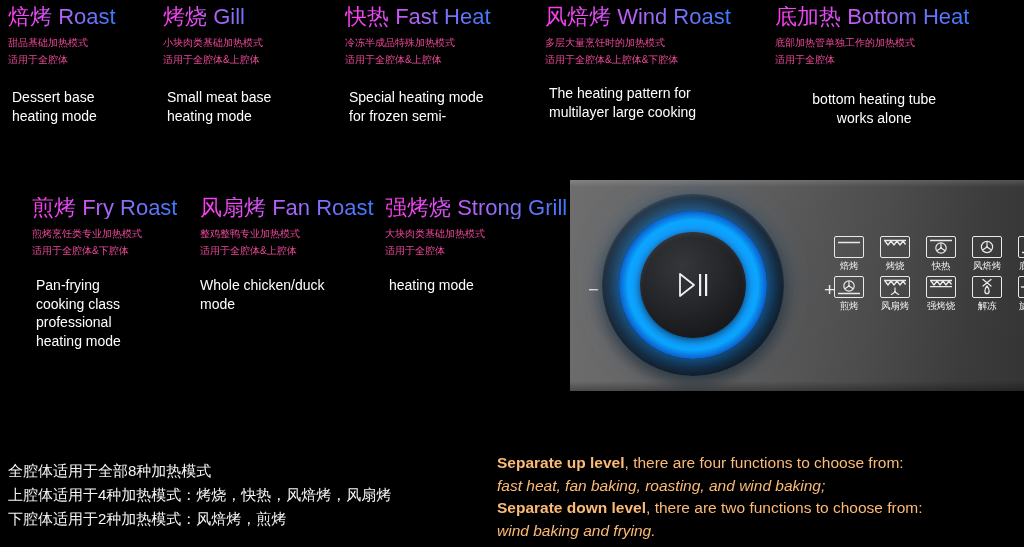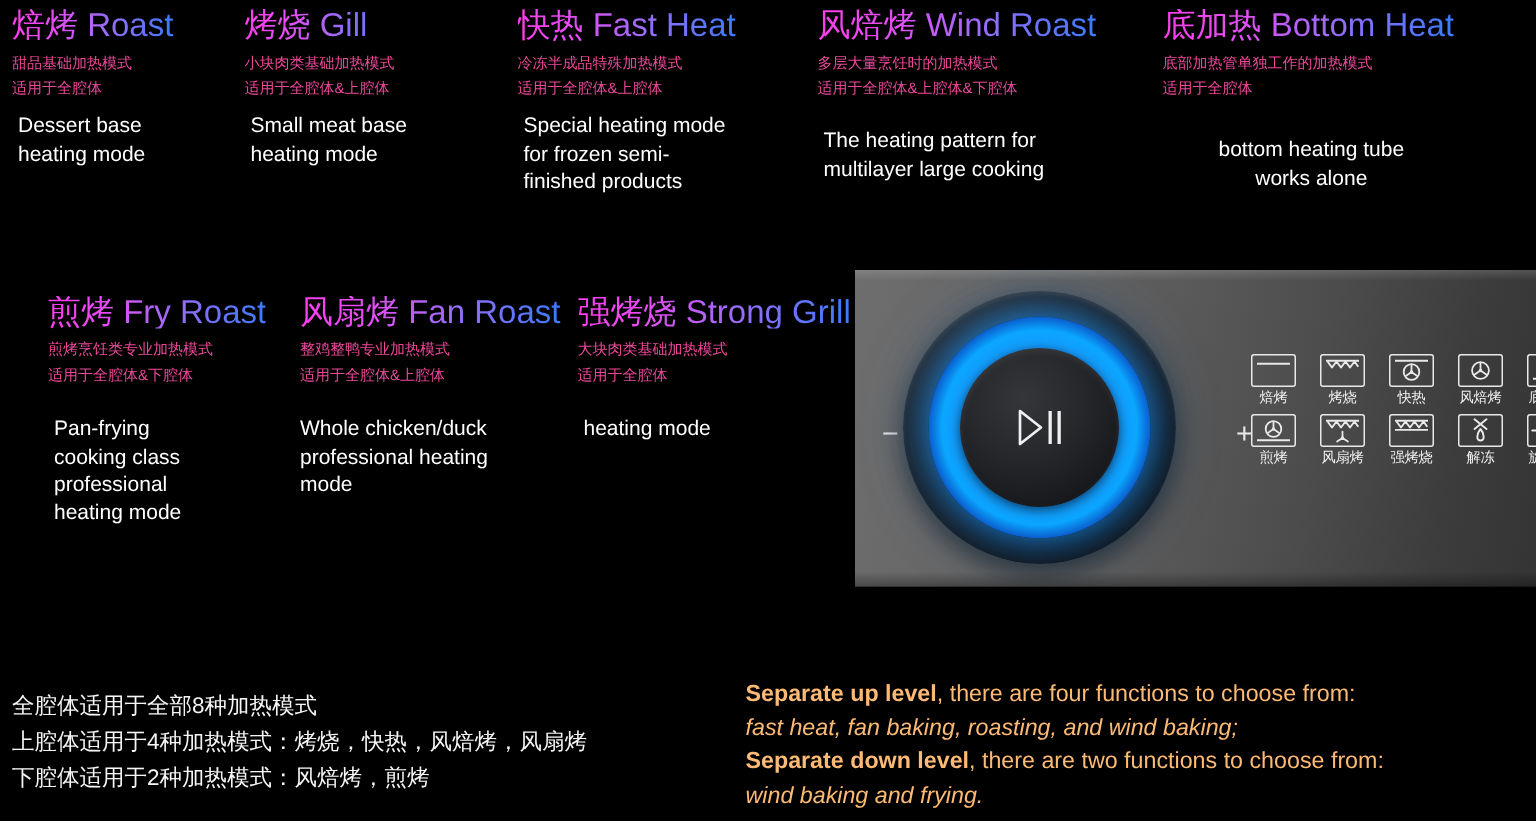--- a/index.html
+++ b/index.html
@@ -34,21 +34,21 @@
     -webkit-text-fill-color: transparent;
   }
   .mode-cn {
     font-size: 10px;
     line-height: 17px;
     color: #ec4899;
     white-space: nowrap;
     letter-spacing: 0px;
   }
   .mode-en {
-    margin-top: 6px;
+    margin-top: 20px;
     font-size: 14px;
     line-height: 18.5px;
     color: #ffffff;
   }
   .mode-en .ind {
     padding-left: 4px;
   }
 
   
   .notes-cn {
@@ -216,21 +216,20 @@
 <div class="mode-card" style="left:345px; top:6px;">
   <div class="mode-title">
     <span>快热</span>
     <span> Fast Heat</span>
   </div>
   <div class="mode-cn">冷冻半成品特殊加热模式</div>
   <div class="mode-cn">适用于全腔体&amp;上腔体</div>
   <div class="mode-en">
     <div class="ind">Special heating mode</div>
     <div class="ind">for frozen semi-</div>
-    <div class="ind">finished products</div>
   </div>
 </div>
 
 <div class="mode-card" style="left:545px; top:6px;">
   <div class="mode-title">
     <span>风焙烤</span>
     <span> Wind Roast</span>
   </div>
   <div class="mode-cn">多层大量烹饪时的加热模式</div>
   <div class="mode-cn">适用于全腔体&amp;上腔体&amp;下腔体</div>
@@ -270,21 +269,20 @@
 
 <div class="mode-card" style="left:200px; top:197px;">
   <div class="mode-title">
     <span>风扇烤</span>
     <span> Fan Roast</span>
   </div>
   <div class="mode-cn">整鸡整鸭专业加热模式</div>
   <div class="mode-cn">适用于全腔体&amp;上腔体</div>
   <div class="mode-en" style="margin-top:17px;">
     <div>Whole chicken/duck</div>
-    <div>professional heating</div>
     <div>mode</div>
   </div>
 </div>
 
 <div class="mode-card" style="left:385px; top:197px;">
   <div class="mode-title">
     <span>强烤烧</span>
     <span> Strong Grill</span>
   </div>
   <div class="mode-cn">大块肉类基础加热模式</div>

